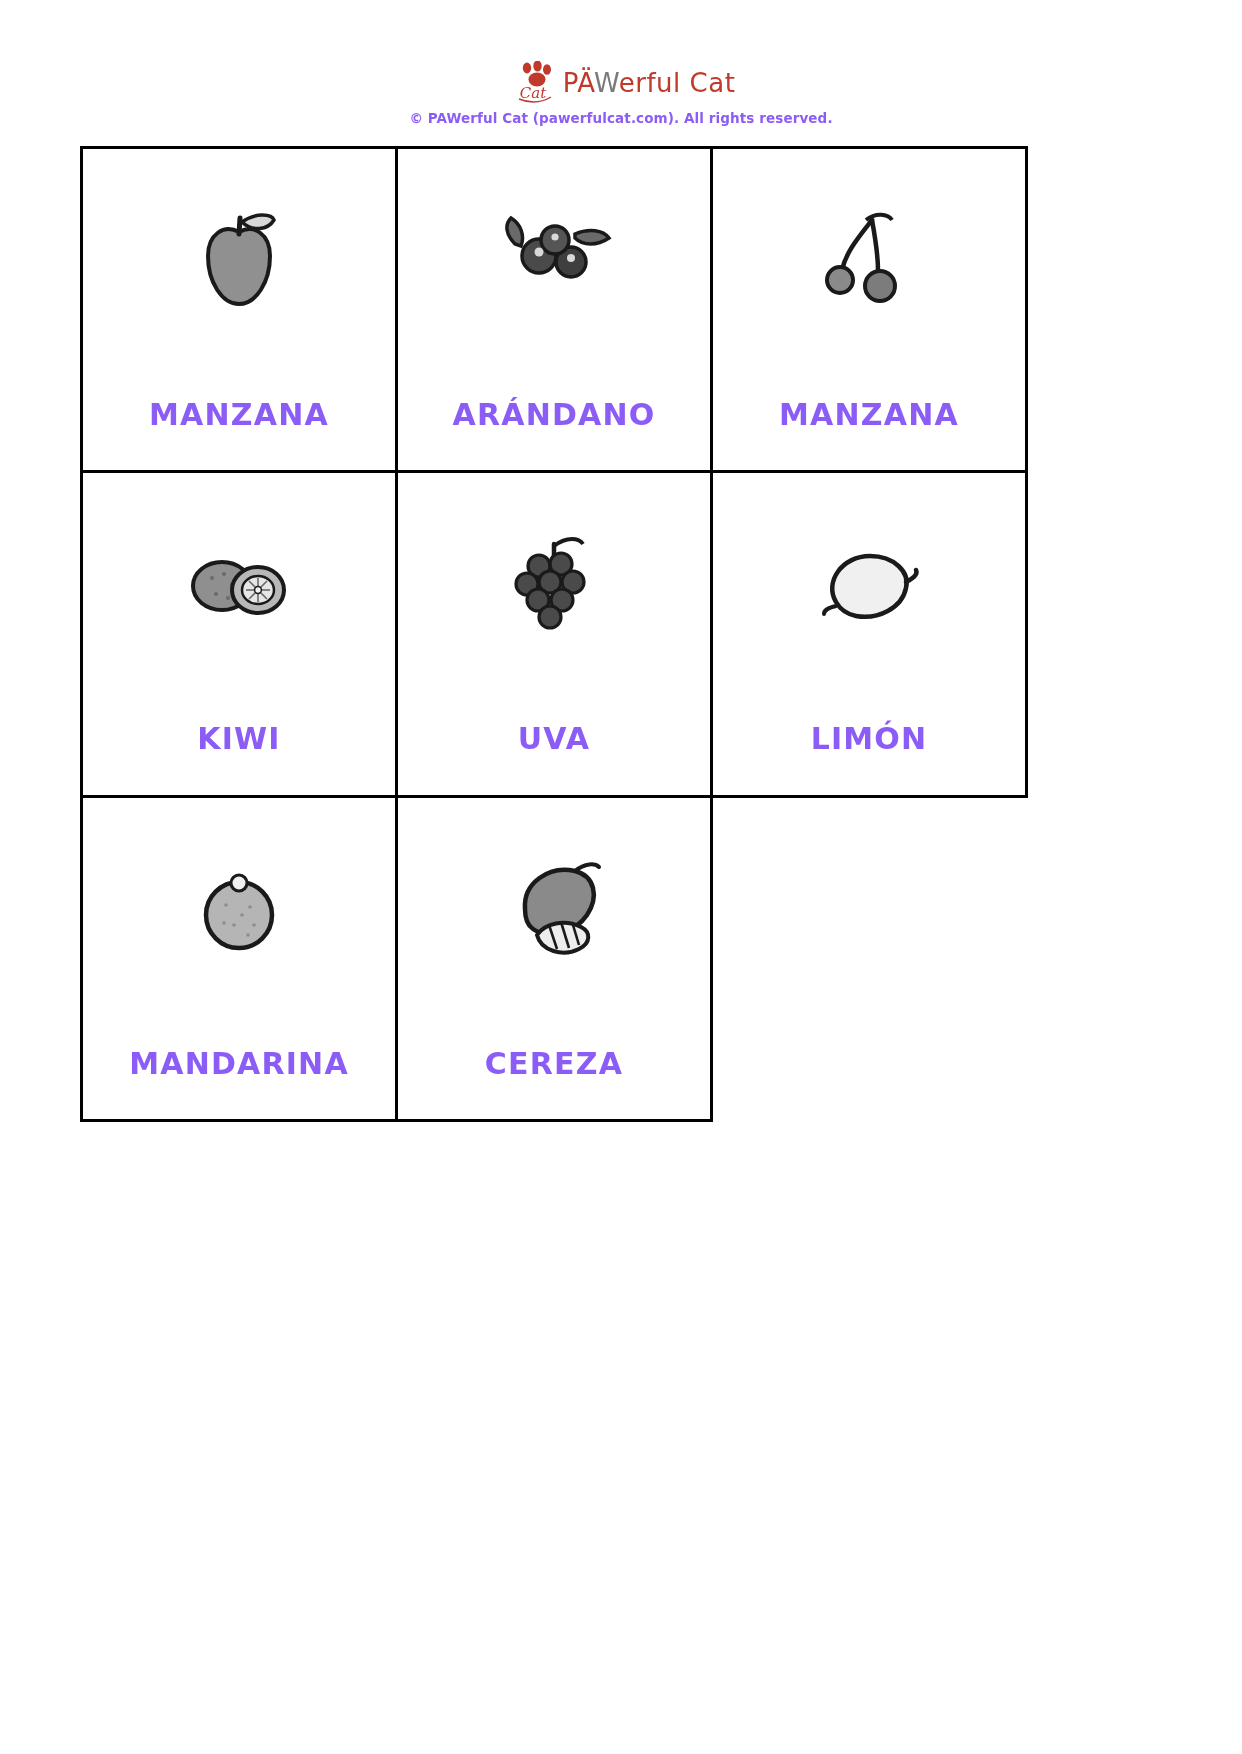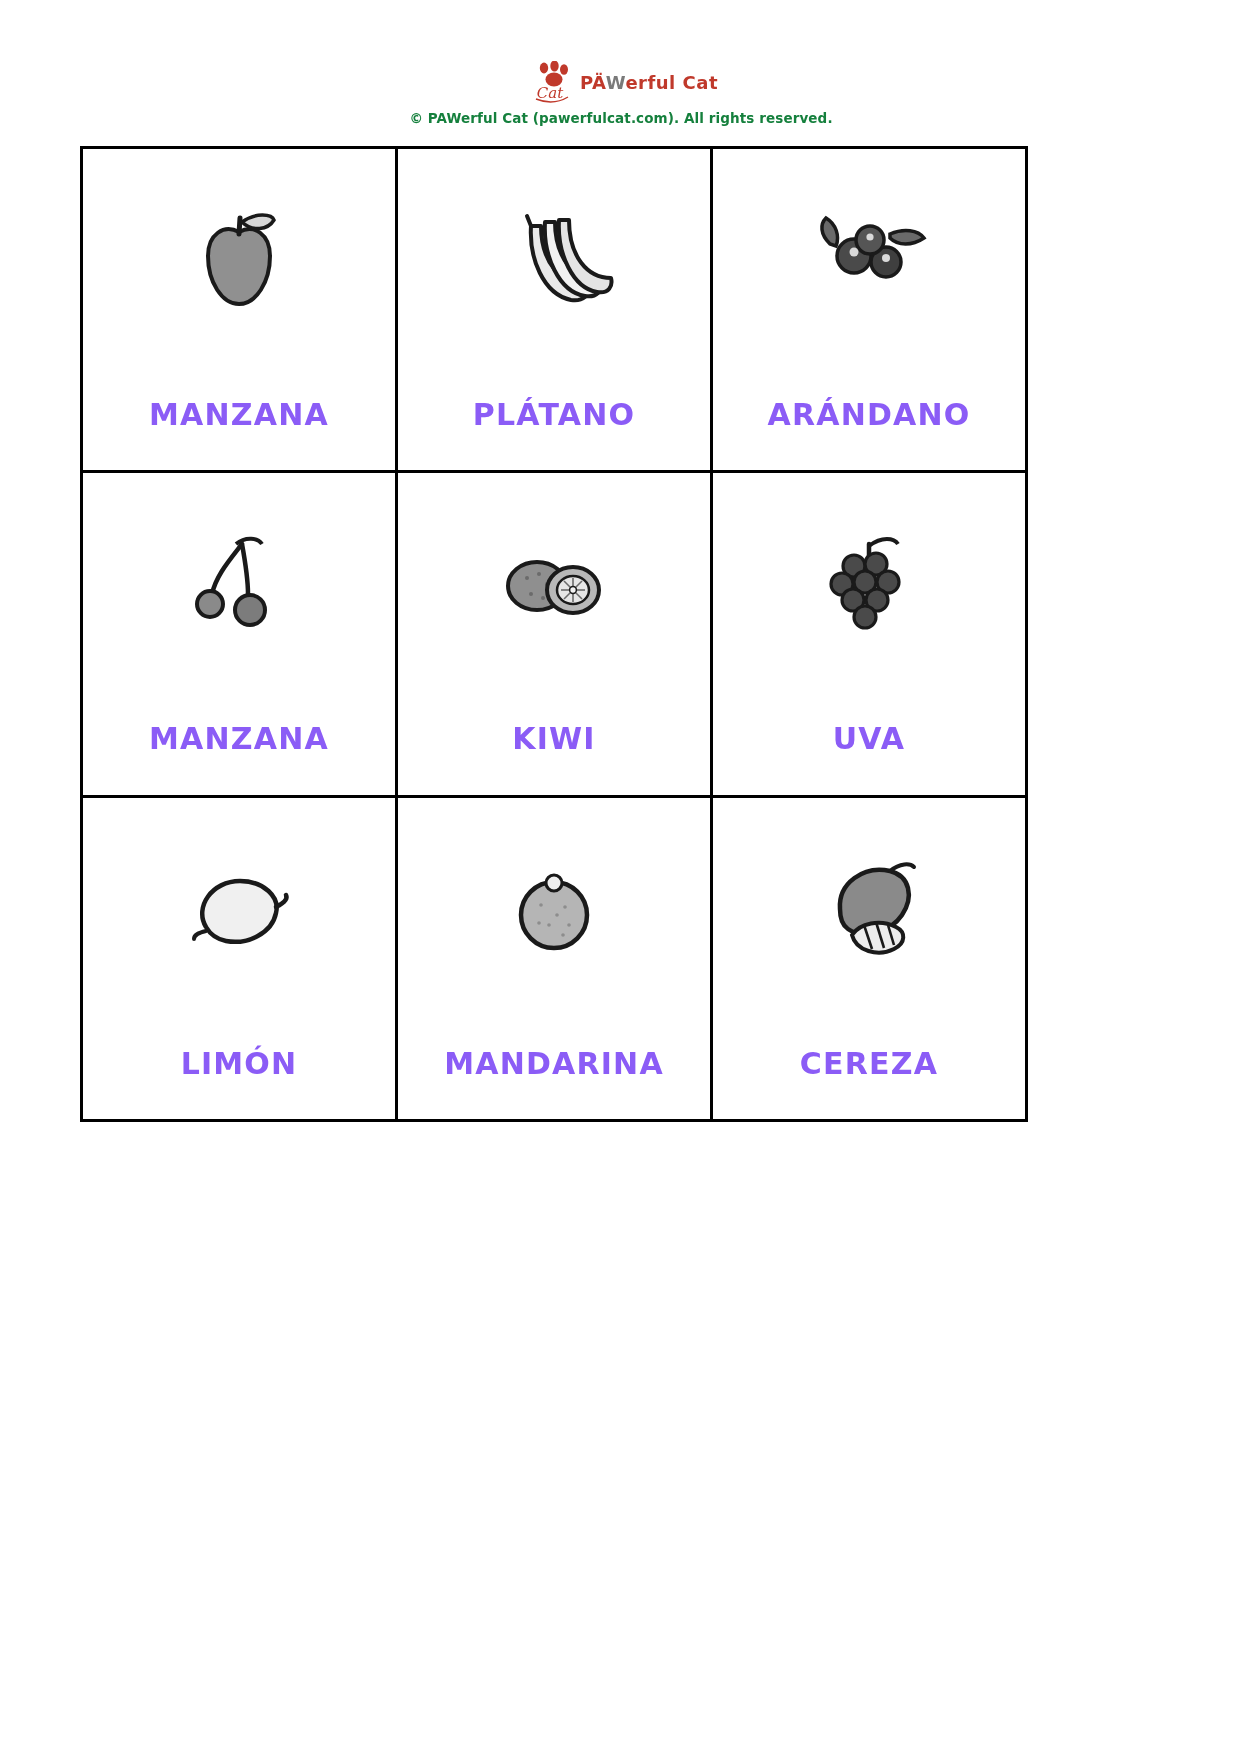--- a/index.html
+++ b/index.html
@@ -32,34 +32,34 @@
     height: 42px;
   }
   .brand-mark {
     position: relative;
     width: 56px;
     height: 44px;
   }
   .brand-mark svg { display: block; }
   .brand-text {
     font-family: "DejaVu Sans", sans-serif;
-    font-weight: bold;
-    font-size: 18px;
+    font-weight: normal;
+    font-size: 26px;
     letter-spacing: 0.5px;
     color: #c0392b;
     line-height: 1;
     white-space: nowrap;
   }
   .brand-text .w { color: #7a7a7a; }
   .copyright {
     margin-top: 6px;
     font-family: "DejaVu Sans", sans-serif;
     font-size: 13.5px;
     font-weight: bold;
-    color: #15803d;
+    color: #8b5cf6;
     letter-spacing: 0.1px;
   }
 
   
   .grid-wrap {
     position: absolute;
     left: 80px;
     top: 146px;
     width: 948px;
     height: 976px;
@@ -136,33 +136,20 @@
       <div class="art">
         <svg width="150" height="150" viewBox="0 0 150 150">
           <path d="M75 42 C 60 34, 44 44, 44 66 C 44 92, 58 114, 75 114 C 92 114, 106 92, 106 66 C 106 44, 90 34, 75 42 Z" fill="#909090" stroke="#1a1a1a" stroke-width="4"></path>
           <path d="M75 44 L 76 28" stroke="#1a1a1a" stroke-width="5" stroke-linecap="round"></path>
           <path d="M78 32 C 92 22, 108 24, 110 30 C 104 40, 88 42, 78 32 Z" fill="#d7d7d7" stroke="#1a1a1a" stroke-width="3.5"></path>
         </svg>
       </div>
       <div class="label">MANZANA</div>
     </div>
 
-    <div class="cell">
-      <div class="art">
-        <svg width="150" height="150" viewBox="0 0 150 150">
-          <g stroke="#1a1a1a" stroke-width="4" stroke-linejoin="round">
-            <path d="M52 36 C 50 68, 64 104, 92 110 C 104 112, 112 104, 110 96 C 82 96, 62 72, 62 36 Z" fill="#e9e9e9"></path>
-            <path d="M66 32 C 64 66, 80 102, 106 106 C 118 108, 124 100, 122 92 C 96 92, 76 68, 76 32 Z" fill="#f2f2f2"></path>
-            <path d="M80 30 C 78 64, 94 98, 118 102 C 130 104, 134 96, 132 88 C 108 88, 90 66, 90 30 Z" fill="#e4e4e4"></path>
-          </g>
-          <path d="M52 36 L 48 26" stroke="#1a1a1a" stroke-width="4" stroke-linecap="round"></path>
-        </svg>
-      </div>
-      <div class="label">PLÁTANO</div>
-    </div>
 
     <div class="cell">
       <div class="art">
         <svg width="150" height="150" viewBox="0 0 150 150">
           <g stroke="#1a1a1a" stroke-width="3.5">
             <path d="M96 44 C 110 38, 124 40, 130 48 C 118 56, 104 56, 96 48 Z" fill="#6a6a6a"></path>
             <path d="M36 54 C 26 44, 26 34, 32 28 C 42 34, 46 46, 42 56 Z" fill="#6a6a6a"></path>
             <circle cx="60" cy="66" r="17" fill="#4a4a4a"></circle>
             <circle cx="92" cy="72" r="15" fill="#3f3f3f"></circle>
             <circle cx="76" cy="50" r="14" fill="#555"></circle>

